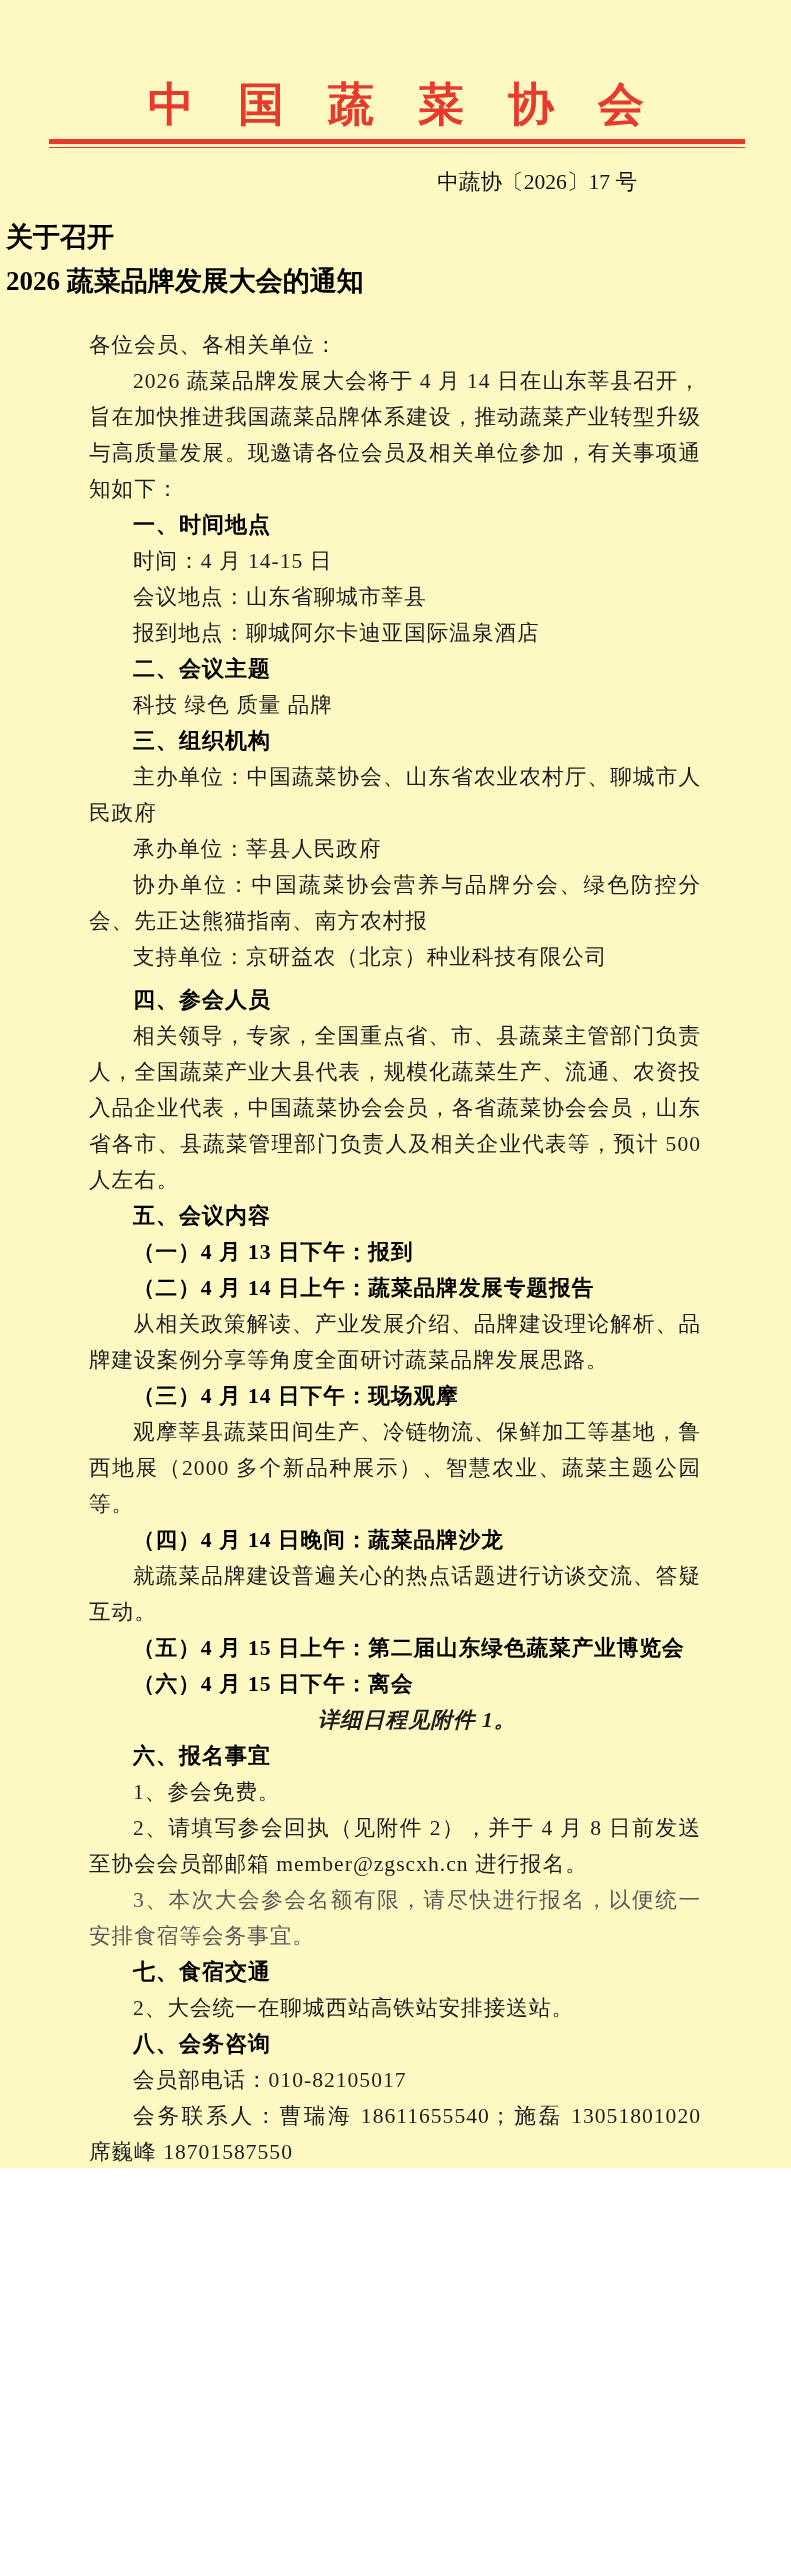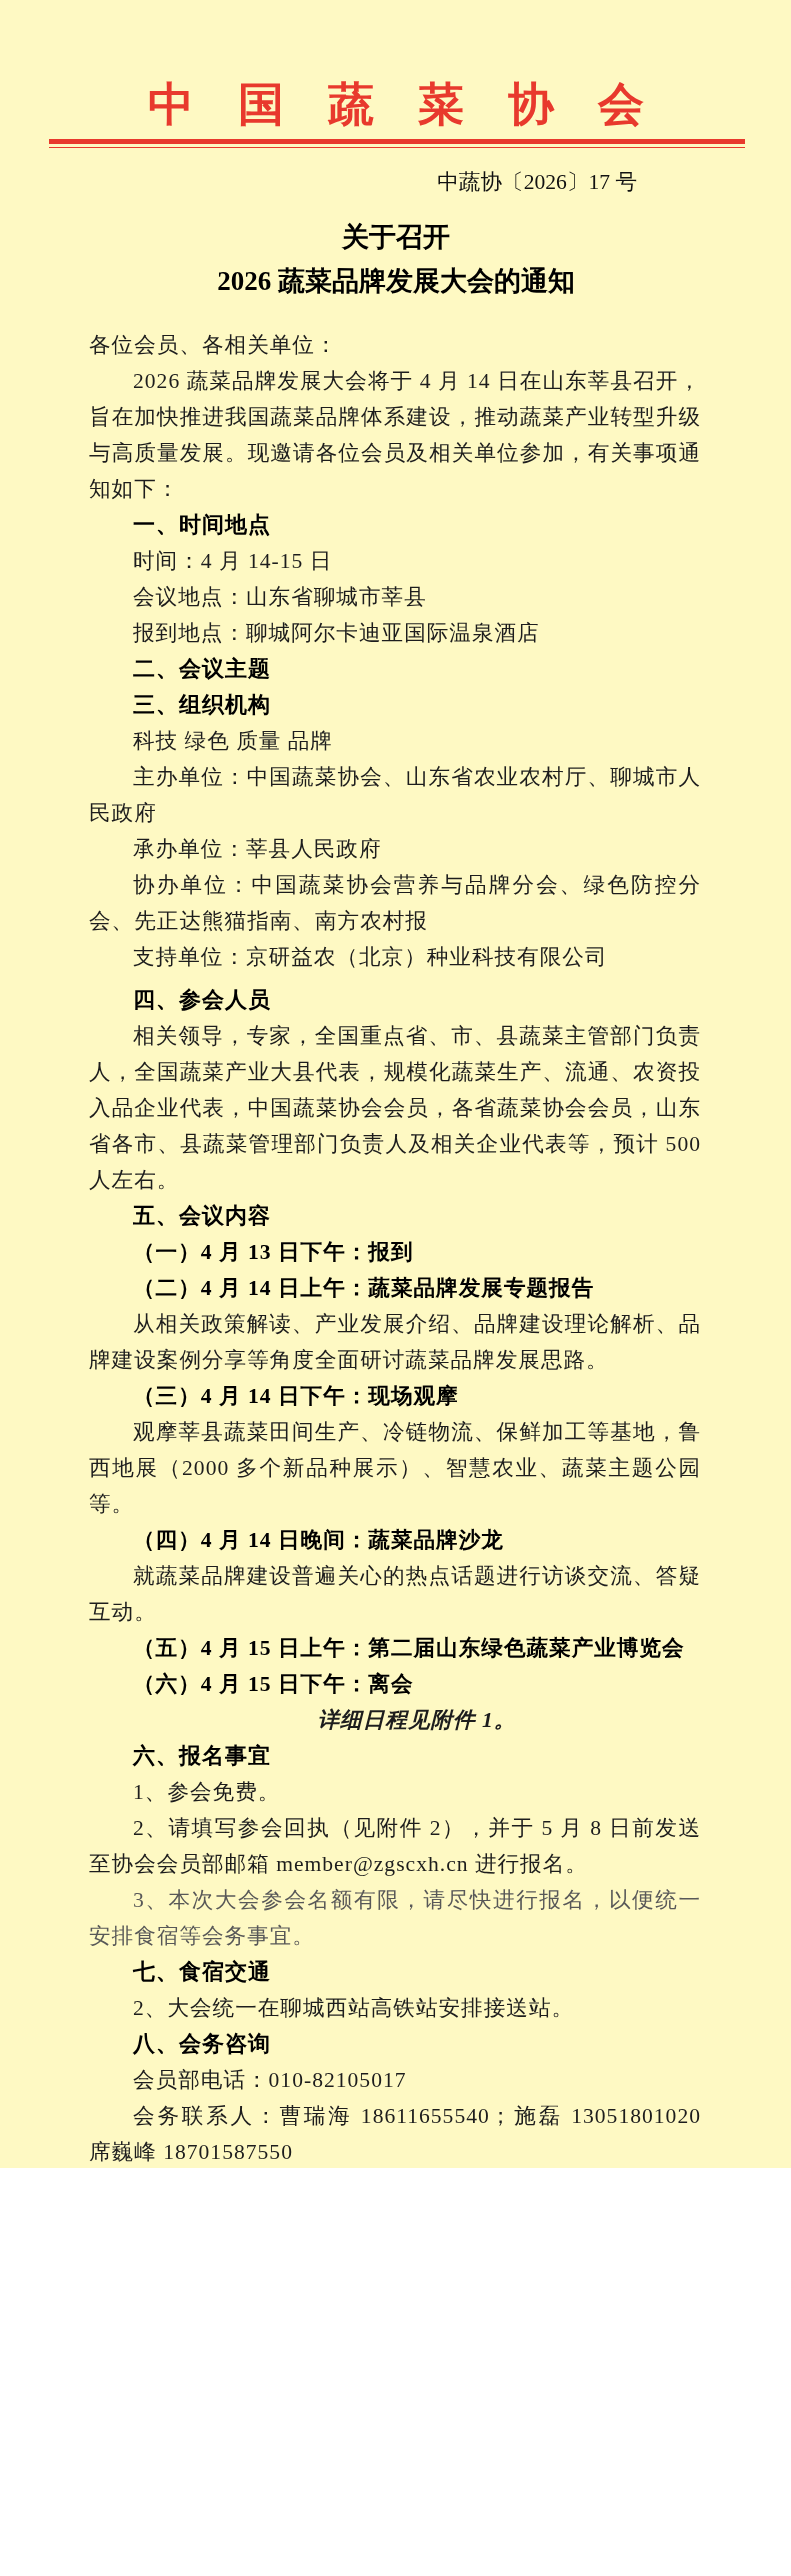--- a/index.html
+++ b/index.html
@@ -25,24 +25,25 @@
   .rule-thin  { height:1.5px;  background:#e8392d; margin:3.1px 47px 0 49px; }
   .doc-number {
     margin-top:21.6px;
     text-align:right; padding-right:155px;
     font-size:21.6px; line-height:24px;
     color:#111;
   }
   
   .title {
     margin-top:20.6px;
-    text-align:center;
+    text-align:left;
     font-size:27px; line-height:44px;
     font-weight:700;
     color:#000;
+    margin-left:6px;
   }
   
   .body {
     margin:24px 91px 0 89px;
     font-size:21.6px; line-height:36px;
     letter-spacing:1px;
     text-align:justify;
     text-justify:inter-character;
   }
   .ln { }
@@ -114,23 +115,23 @@
   <div class="body">
     <div class="ln short">各位会员、各相关单位：</div>
     <div class="ln indent">2026 蔬菜品牌发展大会将于 4 月 14 日在山东莘县召开，旨在加快推进我国蔬菜品牌体系建设，推动蔬菜产业转型升级与高质量发展。现邀请各位会员及相关单位参加，有关事项通知如下：</div>
 
     <div class="ln heading">一、时间地点</div>
     <div class="ln indent short">时间：4 月 14-15 日</div>
     <div class="ln indent short">会议地点：山东省聊城市莘县</div>
     <div class="ln indent short">报到地点：聊城阿尔卡迪亚国际温泉酒店</div>
 
     <div class="ln heading">二、会议主题</div>
+    <div class="ln indent short">科技 绿色 质量 品牌</div>
+
     <div class="ln heading">三、组织机构</div>
-
-    <div class="ln indent short">科技 绿色 质量 品牌</div>
     <div class="ln indent">主办单位：中国蔬菜协会、山东省农业农村厅、聊城市人民政府</div>
     <div class="ln indent short">承办单位：莘县人民政府</div>
     <div class="ln indent">协办单位：中国蔬菜协会营养与品牌分会、绿色防控分会、先正达熊猫指南、南方农村报</div>
     <div class="ln indent short">支持单位：京研益农（北京）种业科技有限公司</div>
 
     <div class="ln heading gap-before-s4">四、参会人员</div>
     <div class="ln indent">相关领导，专家，全国重点省、市、县蔬菜主管部门负责人，全国蔬菜产业大县代表，规模化蔬菜生产、流通、农资投入品企业代表，中国蔬菜协会会员，各省蔬菜协会会员，山东省各市、县蔬菜管理部门负责人及相关企业代表等，预计 500 人左右。</div>
 
     <div class="ln heading">五、会议内容</div>
     <div class="ln sub-heading">（一）4 月 13 日下午：报到</div>
@@ -139,21 +140,21 @@
     <div class="ln sub-heading">（三）4 月 14 日下午：现场观摩</div>
     <div class="ln indent">观摩莘县蔬菜田间生产、冷链物流、保鲜加工等基地，鲁西地展（2000 多个新品种展示）、智慧农业、蔬菜主题公园等。</div>
     <div class="ln sub-heading">（四）4 月 14 日晚间：蔬菜品牌沙龙</div>
     <div class="ln indent">就蔬菜品牌建设普遍关心的热点话题进行访谈交流、答疑互动。</div>
     <div class="ln sub-heading">（五）4 月 15 日上午：第二届山东绿色蔬菜产业博览会</div>
     <div class="ln sub-heading">（六）4 月 15 日下午：离会</div>
     <div class="ln note-italic">详细日程见附件 1。</div>
 
     <div class="ln heading">六、报名事宜</div>
     <div class="ln indent short">1、参会免费。</div>
-    <div class="ln indent">2、请填写参会回执（见附件 2），并于 5 月 8 日前发送至协会会员部邮箱 member@zgscxh.cn 进行报名。</div>
+    <div class="ln indent">2、请填写参会回执（见附件 2），并于 4 月 8 日前发送至协会会员部邮箱 member@zgscxh.cn 进行报名。</div>
     <div class="ln indent gray">3、本次大会参会名额有限，请尽快进行报名，以便统一安排食宿等会务事宜。</div>
 
     <div class="ln heading">七、食宿交通</div>
     <div class="ln indent short"><span>2、大会统一在</span><span class="bold-inline">聊城西站</span><span>高铁站安排接送站。</span></div>
 
     <div class="ln heading">八、会务咨询</div>
     <div class="ln indent short">会员部电话：010-82105017</div>
     <div class="ln indent">会务联系人：曹瑞海 18611655540；施磊 13051801020 席巍峰 18701587550</div>
 
     <div class="attachments">

